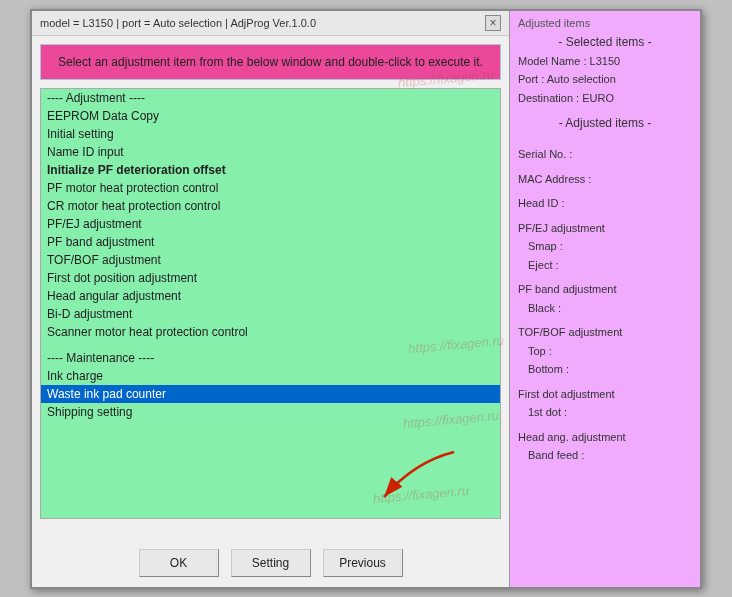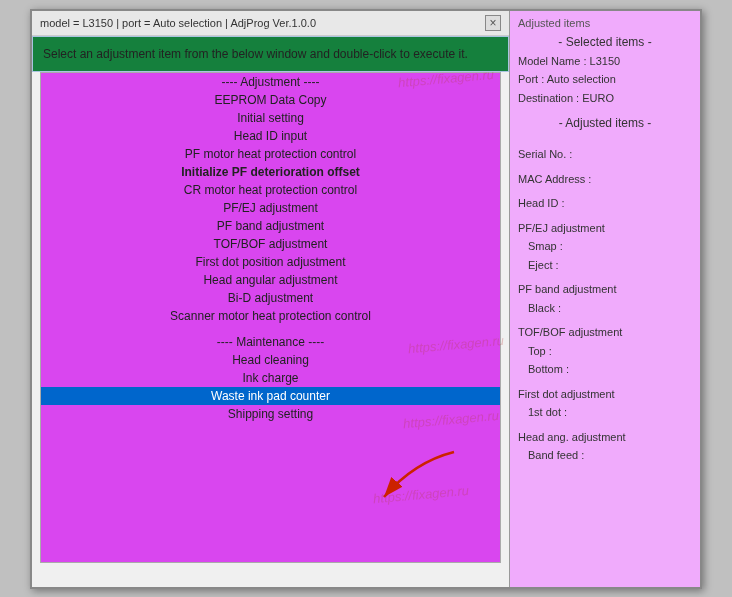--- a/index.html
+++ b/index.html
@@ -51,36 +51,36 @@
       background: #ddd;
       width: 16px;
       height: 16px;
       display: flex;
       align-items: center;
       justify-content: center;
       line-height: 1;
     }
 
     .instruction-box {
-      background: #15803d;
+      background: #ec4899;
       border: 1px solid #aac4e0;
-      padding: 8px 10px;
+      margin: 8px;
+      padding: 8px 17px;
       font-size: 12px;
       color: #222;
       line-height: 1.5;
     }
 
     .list-container {
       flex: 1;
       margin: 0 8px 24px 8px;
       border: 1px solid #aaa;
-      background: #d946ef;
+      background: #86efac;
       overflow-y: scroll;
       position: relative;
-      text-align: center;
     }
 
     .list-item {
       padding: 2px 6px;
       font-size: 12px;
       color: #222;
       cursor: default;
       white-space: nowrap;
     }
 
@@ -169,39 +169,43 @@
 
     <div class="instruction-box">
       <span>Select an adjustment item from the below window and double-click to execute it.</span>
     </div>
 
     <div class="list-container">
 
     <div class="list-item section-header">---- Adjustment ----</div>
         <div class="list-item">EEPROM Data Copy</div>
         <div class="list-item">Initial setting</div>
-        <div class="list-item">Head ID input</div>
+        <div class="list-item">Name ID input</div>
+        <div class="list-item bold-item">Initialize PF deterioration offset</div>
         <div class="list-item">PF motor heat protection control</div>
-        <div class="list-item bold-item">Initialize PF deterioration offset</div>
         <div class="list-item">CR motor heat protection control</div>
         <div class="list-item">PF/EJ adjustment</div>
         <div class="list-item">PF band adjustment</div>
         <div class="list-item">TOF/BOF adjustment</div>
         <div class="list-item">First dot position adjustment</div>
         <div class="list-item">Head angular adjustment</div>
         <div class="list-item">Bi-D adjustment</div>
         <div class="list-item">Scanner motor heat protection control</div>
         <div style="height: 8px;"></div>
         <div class="list-item section-header">---- Maintenance ----</div>
-        <div class="list-item">Head cleaning</div>
         <div class="list-item">Ink charge</div>
         <div class="list-item selected">Waste ink pad counter</div>
         <div class="list-item">Shipping setting</div>
       </div>
 
+    <div class="button-row">
+      <button class="dialog-button">OK</button>
+      <button class="dialog-button">Setting</button>
+      <button class="dialog-button">Previous</button>
+    </div>
 
   <div style="position: absolute; color: rgba(180, 60, 60, 0.28); font-size: 13px; font-style: italic; pointer-events: none; user-select: none; white-space: nowrap; transform: rotate(-5deg); z-index: 10; bottom: 235px; right: 5px;">https://fixagen.ru</div>
       <div style="position: absolute; color: rgba(180, 60, 60, 0.28); font-size: 13px; font-style: italic; pointer-events: none; user-select: none; white-space: nowrap; transform: rotate(-5deg); z-index: 10; bottom: 160px; right: 10px;">https://fixagen.ru</div>
       <div style="position: absolute; color: rgba(180, 60, 60, 0.28); font-size: 13px; font-style: italic; pointer-events: none; user-select: none; white-space: nowrap; transform: rotate(-5deg); z-index: 10; bottom: 85px; right: 40px;">https://fixagen.ru</div>
       <div style="position: absolute; color: rgba(180, 60, 60, 0.28); font-size: 13px; font-style: italic; pointer-events: none; user-select: none; white-space: nowrap; transform: rotate(-5deg); z-index: 10; top: 60px; right: 15px;">https://fixagen.ru</div>
       <svg width="130" height="70" style="position: absolute; bottom: 75px; right: 25px; pointer-events: none; z-index: 10;">
     <defs>
       <marker id="arrowhead" markerWidth="8" markerHeight="6" refX="8" refY="3" orient="auto">
         <polygon points="0 0, 8 3, 0 6" fill="#cc2200"></polygon>
       </marker>

